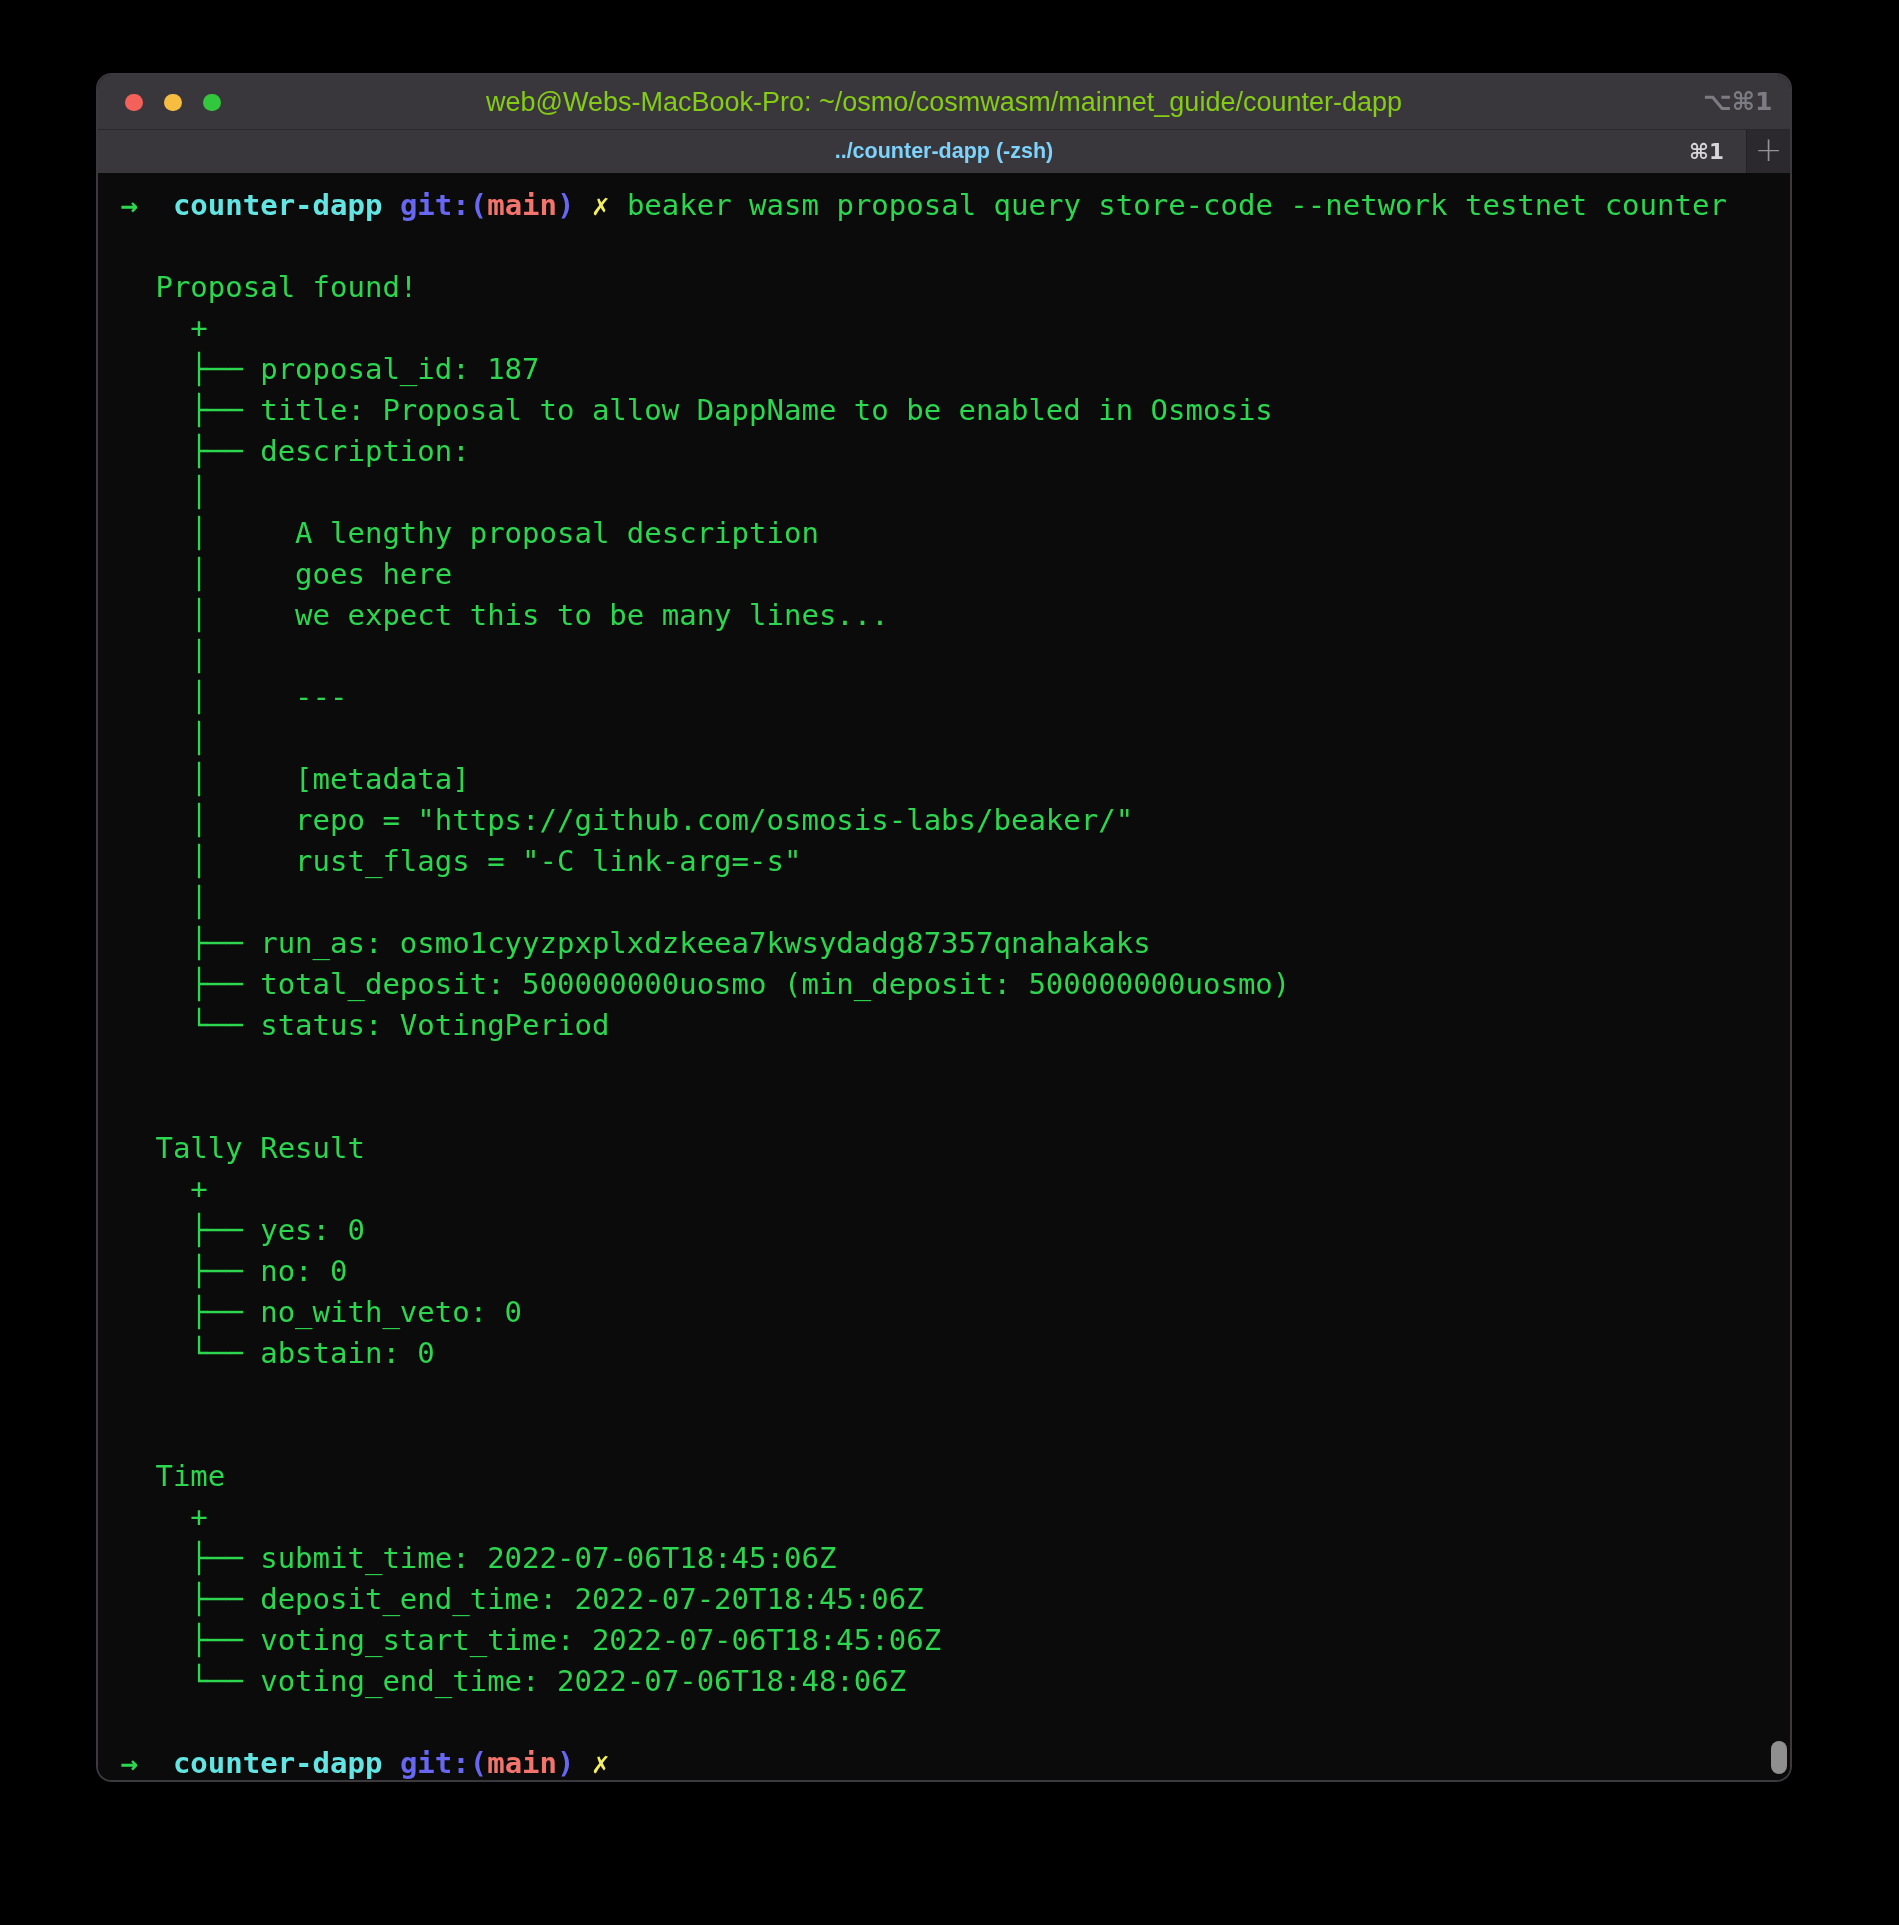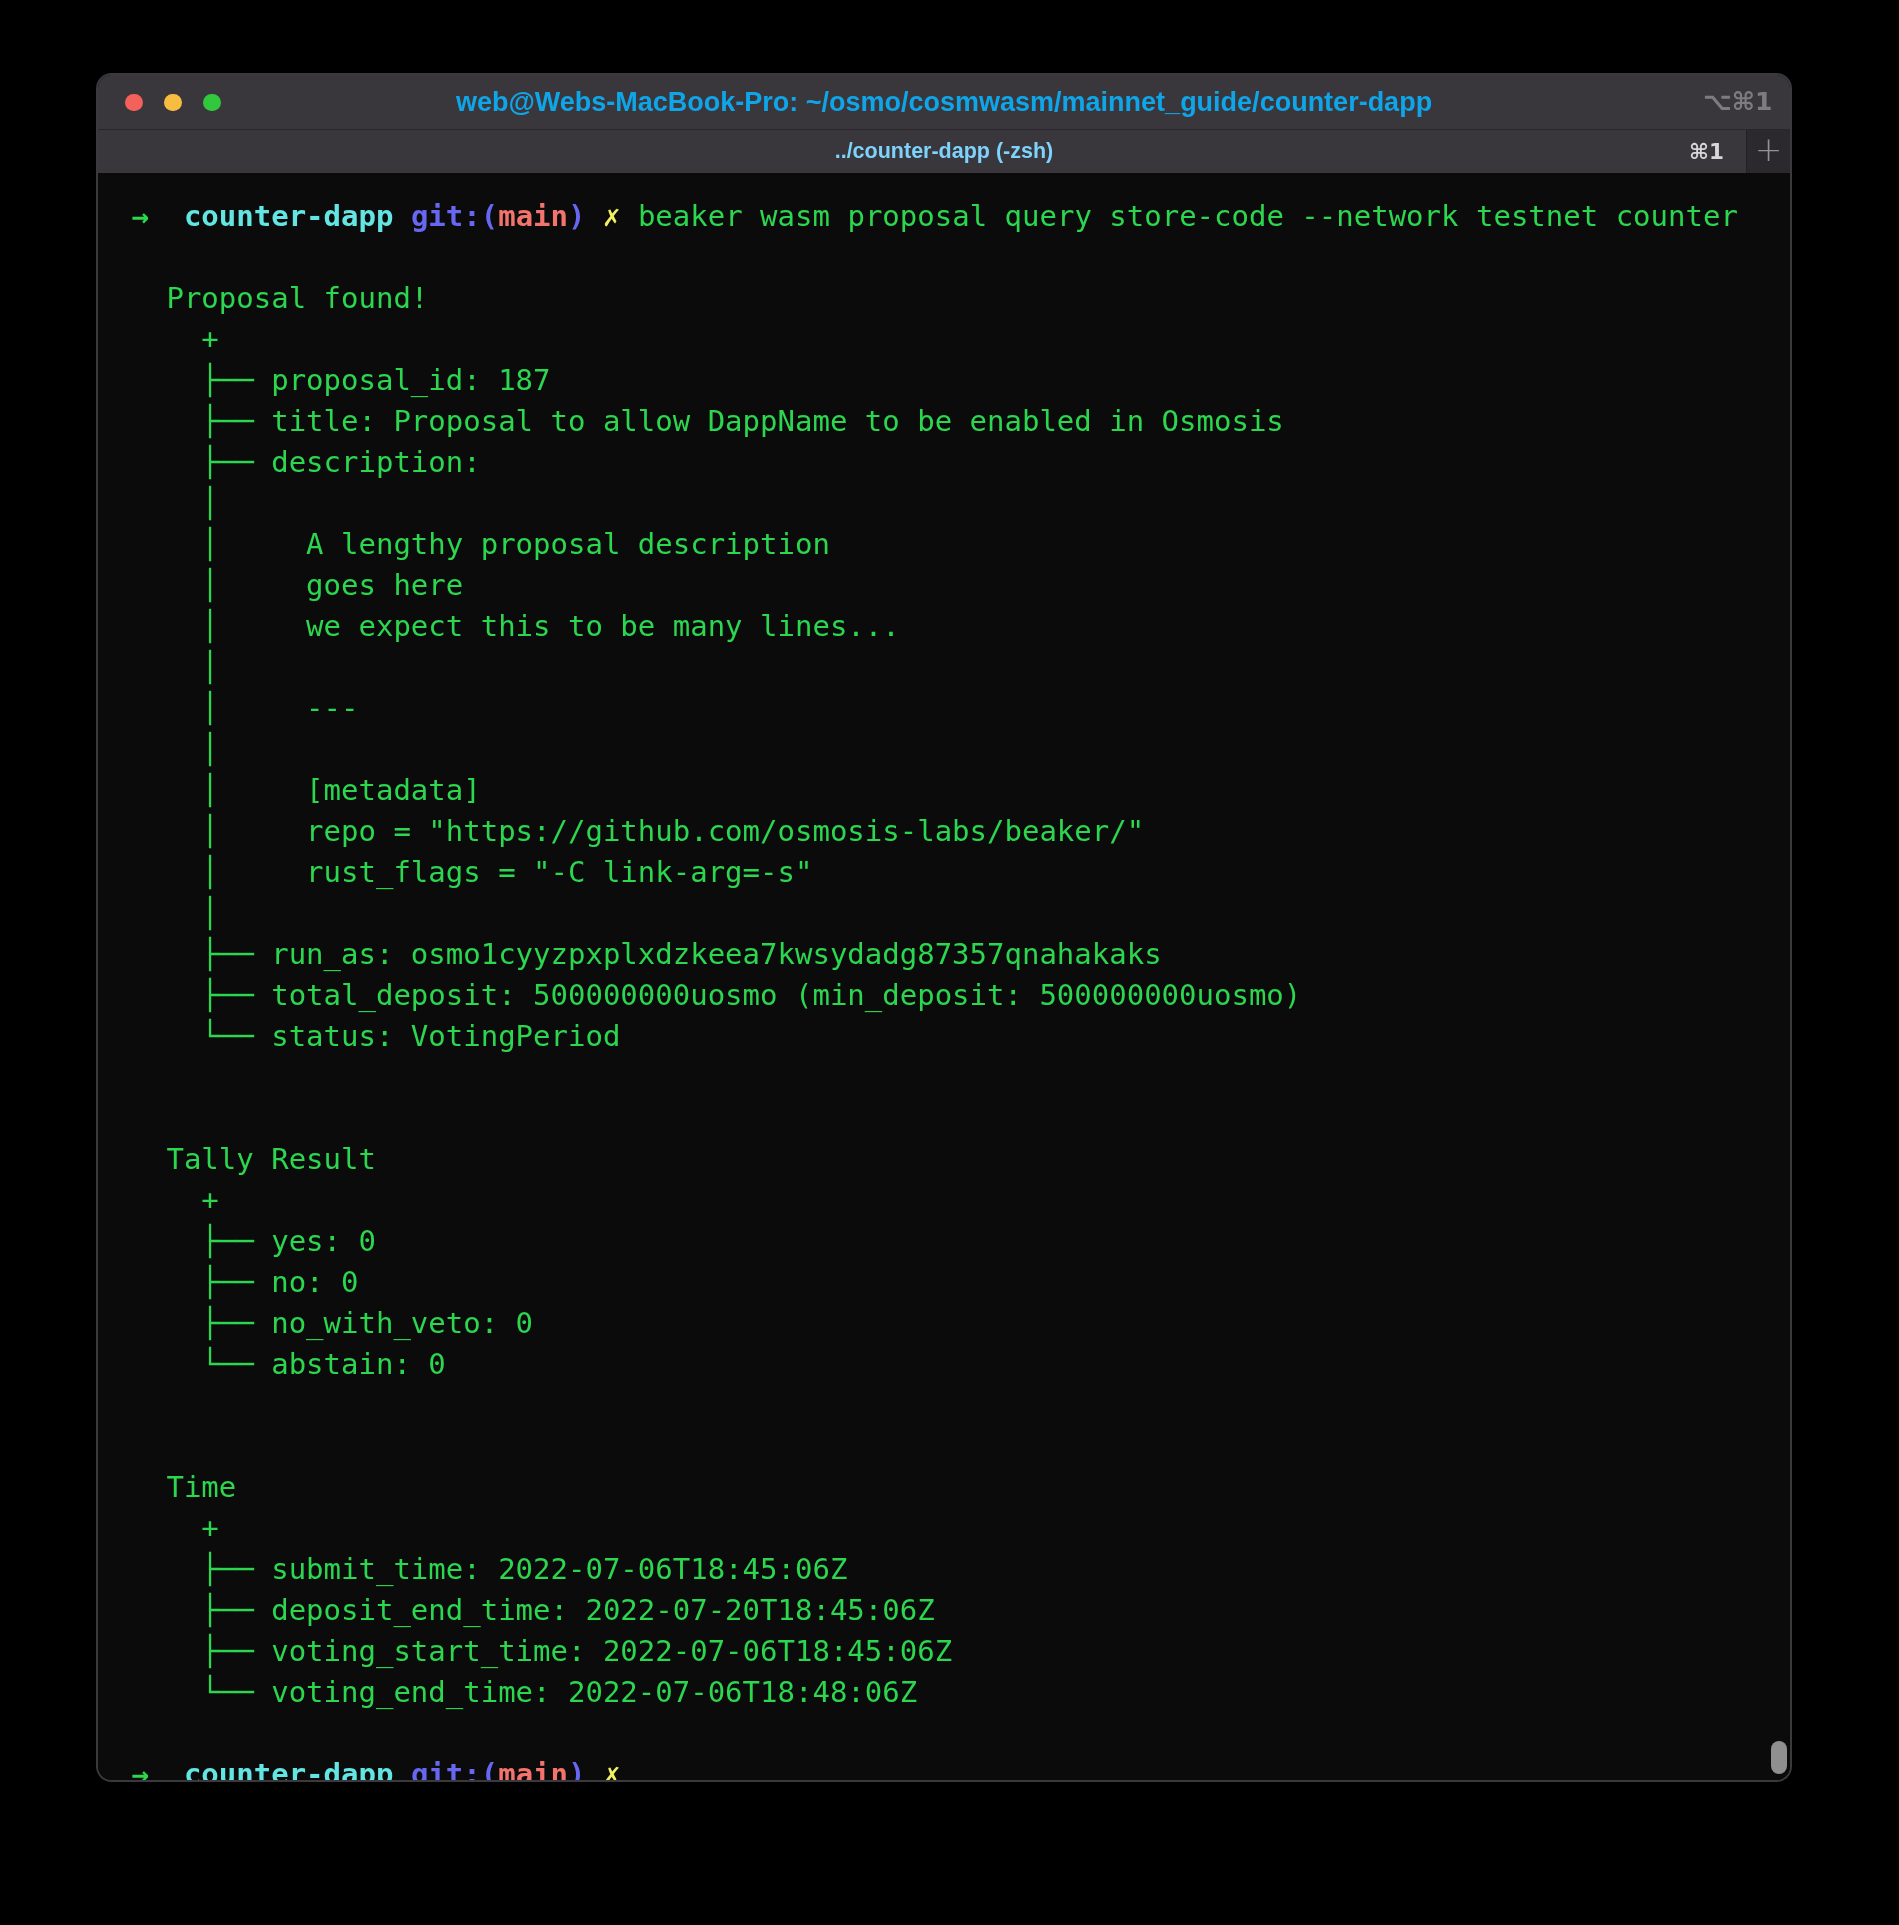--- a/index.html
+++ b/index.html
@@ -16,21 +16,21 @@
   .titlebar{
     position:absolute;left:0;top:0;width:100%;height:54px;
     background:#3a373c;
   }
   .traffic{position:absolute;top:18.5px;width:17.6px;height:17.6px;border-radius:50%;}
   .tl-close{left:27px;background:#f4605a;}
   .tl-min{left:66px;background:#f6bd40;}
   .tl-zoom{left:105px;background:#32c83d;}
   .title-text{
     position:absolute;left:0;right:0;top:0;height:54px;line-height:54px;
-    text-align:center;color:#0ea5e9;font-size:27px;font-weight:bold;
+    text-align:center;color:#84cc16;font-size:27px;font-weight:normal;
     white-space:nowrap;
   }
   .title-shortcut{
     position:absolute;right:17.6px;top:0;height:54px;line-height:54px;
     color:#7e7c83;font-size:25px;font-weight:bold;
     font-family:"DejaVu Sans",sans-serif;
   }
   .tabbar{
     position:absolute;left:0;top:54px;width:100%;height:44px;
     background:#3a373c;border-top:1px solid #2a272c;box-sizing:border-box;
@@ -49,21 +49,21 @@
     position:absolute;right:0;top:0;width:44px;height:43px;
     background:#2b292d;border-left:1px solid #232125;box-sizing:border-box;
     color:#939197;font-size:33px;font-weight:200;line-height:39px;text-align:center;
     font-family:"DejaVu Sans",sans-serif;
   }
   .terminal{
     position:absolute;left:0;top:98px;right:0;bottom:0;
     background:#0b0b0b;
   }
   pre.screen{
-    position:absolute;left:21.5px;top:10.7px;margin:12px;
+    position:absolute;left:21.5px;top:10.7px;margin:1px;
     font-family:"DejaVu Sans Mono","DejaVu Sans",monospace;
     font-size:29px;line-height:41px;
     color:#2cd64f;white-space:pre;
   }
   .c-arrow{color:#2cd64f;font-weight:bold;}
   .c-dir{color:#63e6e3;font-weight:bold;}
   .c-git{color:#6767f2;font-weight:bold;}
   .c-branch{color:#f2746c;font-weight:bold;}
   .c-dirty{color:#f3ef63;font-weight:bold;}
   .c-cmd{color:#2cd64f;}

